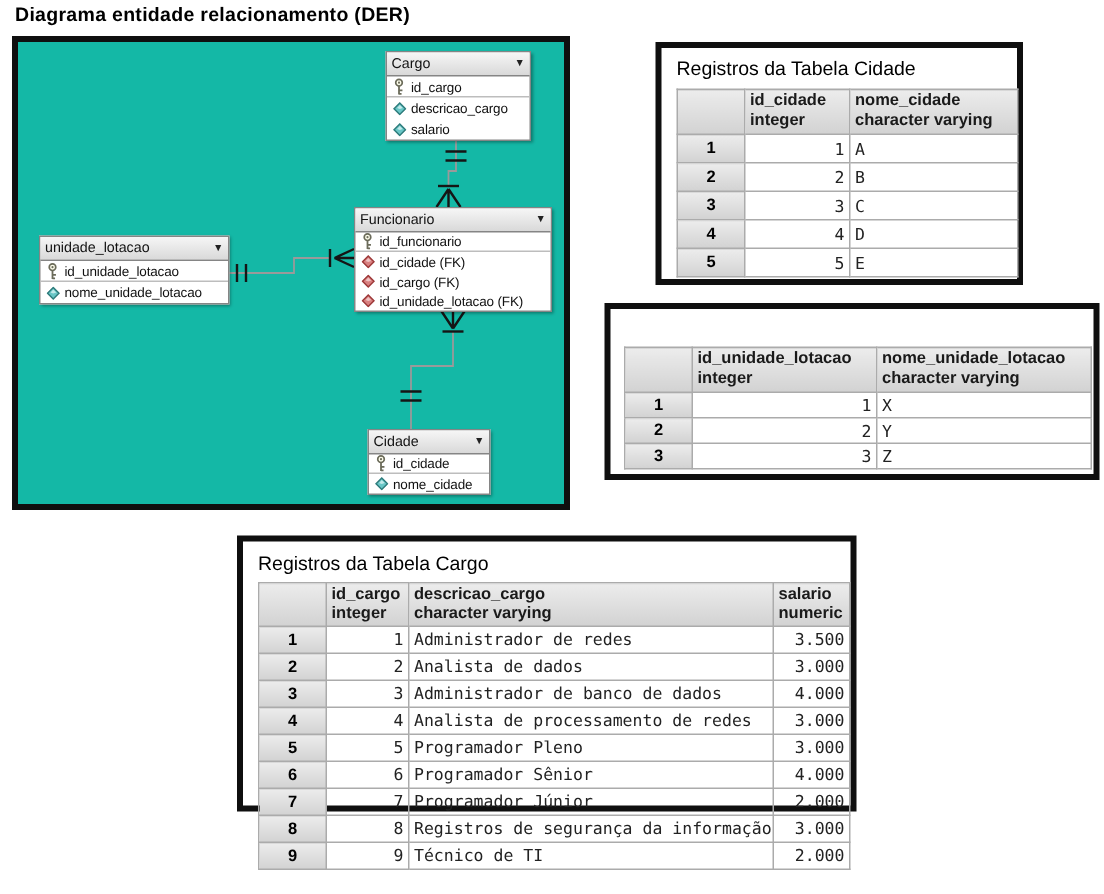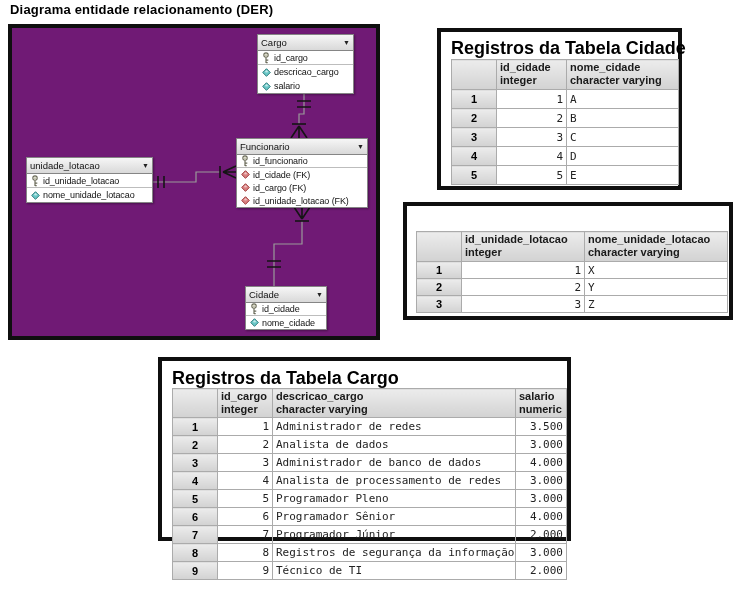--- a/index.html
+++ b/index.html
@@ -3,41 +3,41 @@
 <meta charset="utf-8">
 <style>
   html,body{margin:0;padding:0;background:#fff;}
   .page{position:relative;width:736px;height:596px;background:#fff;
         font-family:"Liberation Sans",sans-serif;color:#000;overflow:hidden;}
 
   .main-title{position:absolute;left:10px;top:2px;font-size:13px;font-weight:bold;letter-spacing:.2px;}
 
   
   .der-box{position:absolute;left:8px;top:24px;width:372px;height:316px;
-           border:4px solid #0f0f0f;background:#701a75;box-sizing:border-box;}
+           border:4px solid #0f0f0f;background:#14b8a6;box-sizing:border-box;}
   .connectors{position:absolute;left:0;top:0;width:364px;height:308px;}
   .rel-line{stroke:#9a9a9a;stroke-width:1.2;fill:none;}
   .rel-mark{stroke:#151515;stroke-width:1.6;fill:none;}
 
   .entity{position:absolute;background:#fff;border:1px solid #858585;
           box-shadow:1px 1px 2px rgba(0,0,0,.35);font-size:9px;--rowh:13px;}
   .ent-header{height:15px;line-height:14px;display:flex;align-items:center;
           background:linear-gradient(#f6f6f6,#d9d9d9);border-bottom:1px solid #858585;
           padding:0 3px;white-space:nowrap;}
   .ent-name{flex:1;font-size:9.5px;color:#111;overflow:hidden;}
   .ent-caret{font-size:7px;color:#222;margin-left:2px;}
   .ent-row{height:var(--rowh);display:flex;align-items:center;gap:3px;padding:0 3px;
           white-space:nowrap;box-sizing:border-box;}
   .ent-row.pk{border-bottom:1px solid #bdbdbd;}
   .ent-icon{width:10px;display:flex;align-items:center;justify-content:center;flex:none;}
   .ent-label{color:#111;letter-spacing:-.1px;}
 
   
   .record-box{position:absolute;border:4px solid #0f0f0f;background:#fff;box-sizing:border-box;}
-  .rt-title{position:absolute;font-size:18px;font-weight:bold;white-space:nowrap;}
+  .rt-title{position:absolute;font-size:13px;font-weight:normal;white-space:nowrap;}
   .grid-holder{position:absolute;}
   table.grid{border-collapse:collapse;table-layout:fixed;border:1px solid #6f6f6f;}
   table.grid th,table.grid td{border:1px solid #ababab;padding:0 3px;overflow:hidden;box-sizing:border-box;}
   table.grid thead th{background:linear-gradient(#ececec,#d2d2d2);text-align:left;vertical-align:top;
           font-size:11px;line-height:13px;padding:1px 3px;}
   table.grid thead th div{font-weight:bold;color:#1a1a1a;white-space:nowrap;}
   table.grid tbody th{background:linear-gradient(#ececec,#d2d2d2);font-size:11px;font-weight:bold;text-align:center;}
   table.grid td{font-family:"DejaVu Sans Mono","Liberation Mono",monospace;font-size:11px;color:#222;white-space:nowrap;}
   table.grid td.num{text-align:right;}
   table.grid td.txt{text-align:left;}

